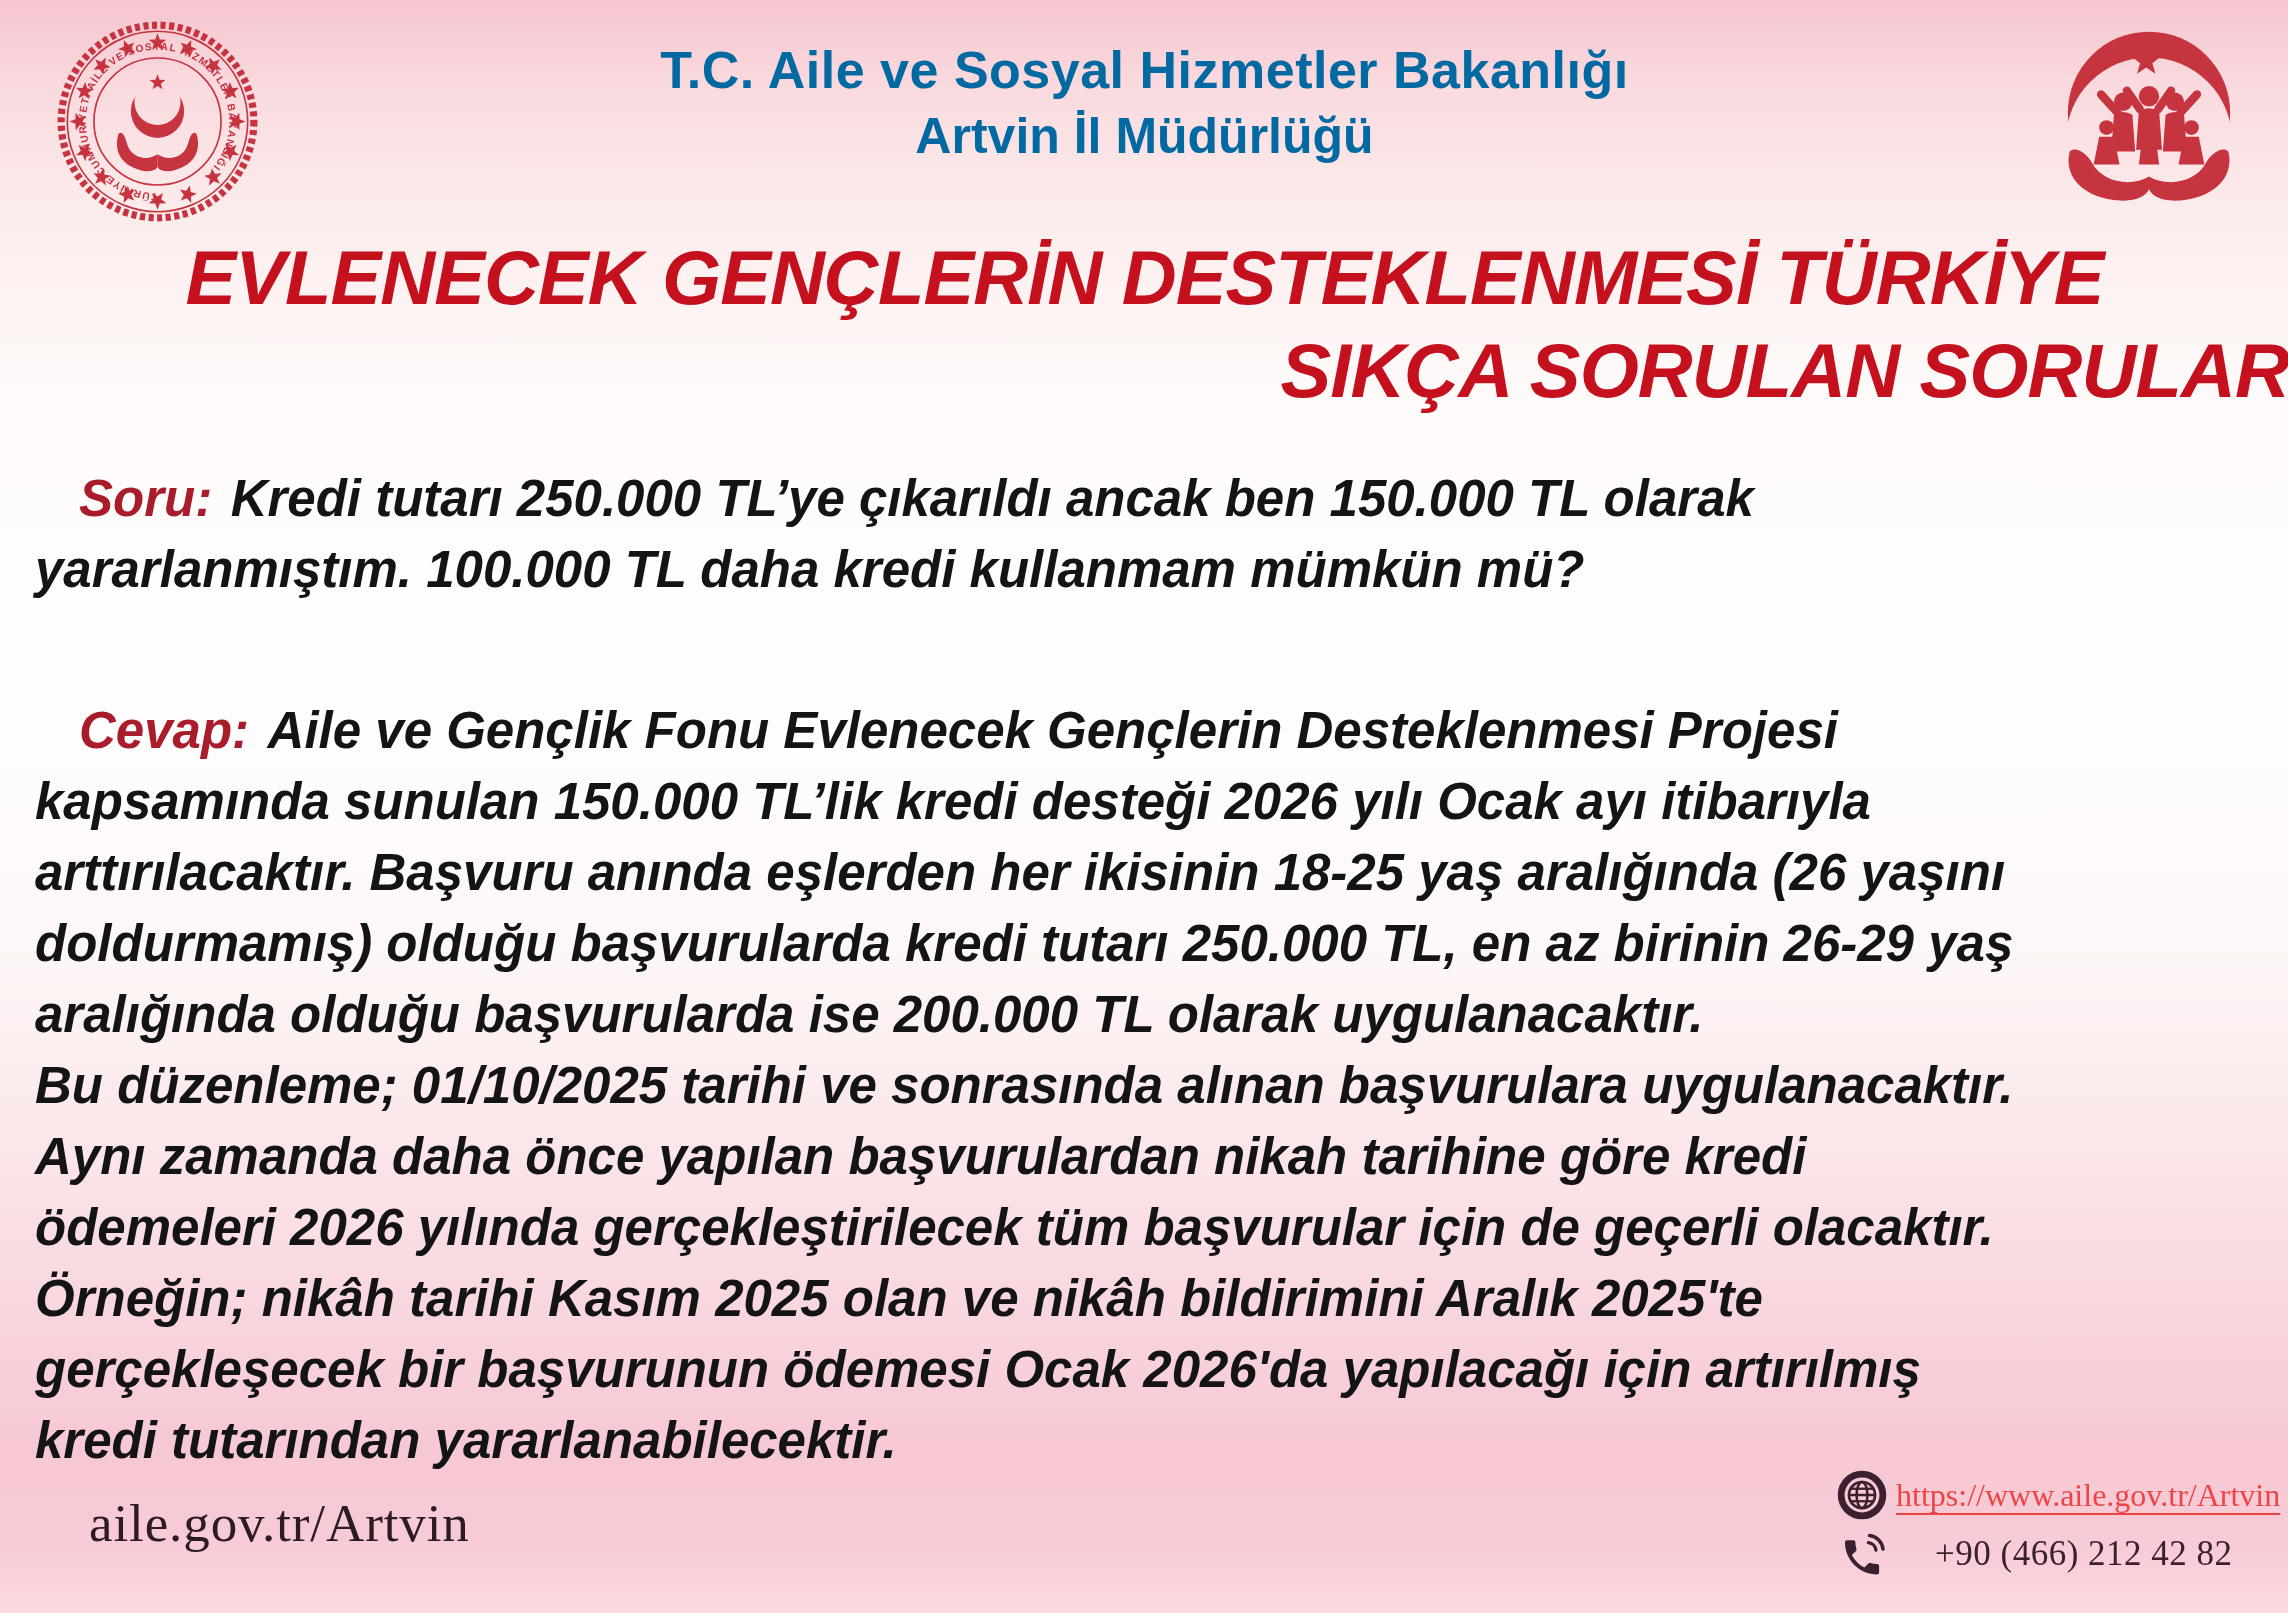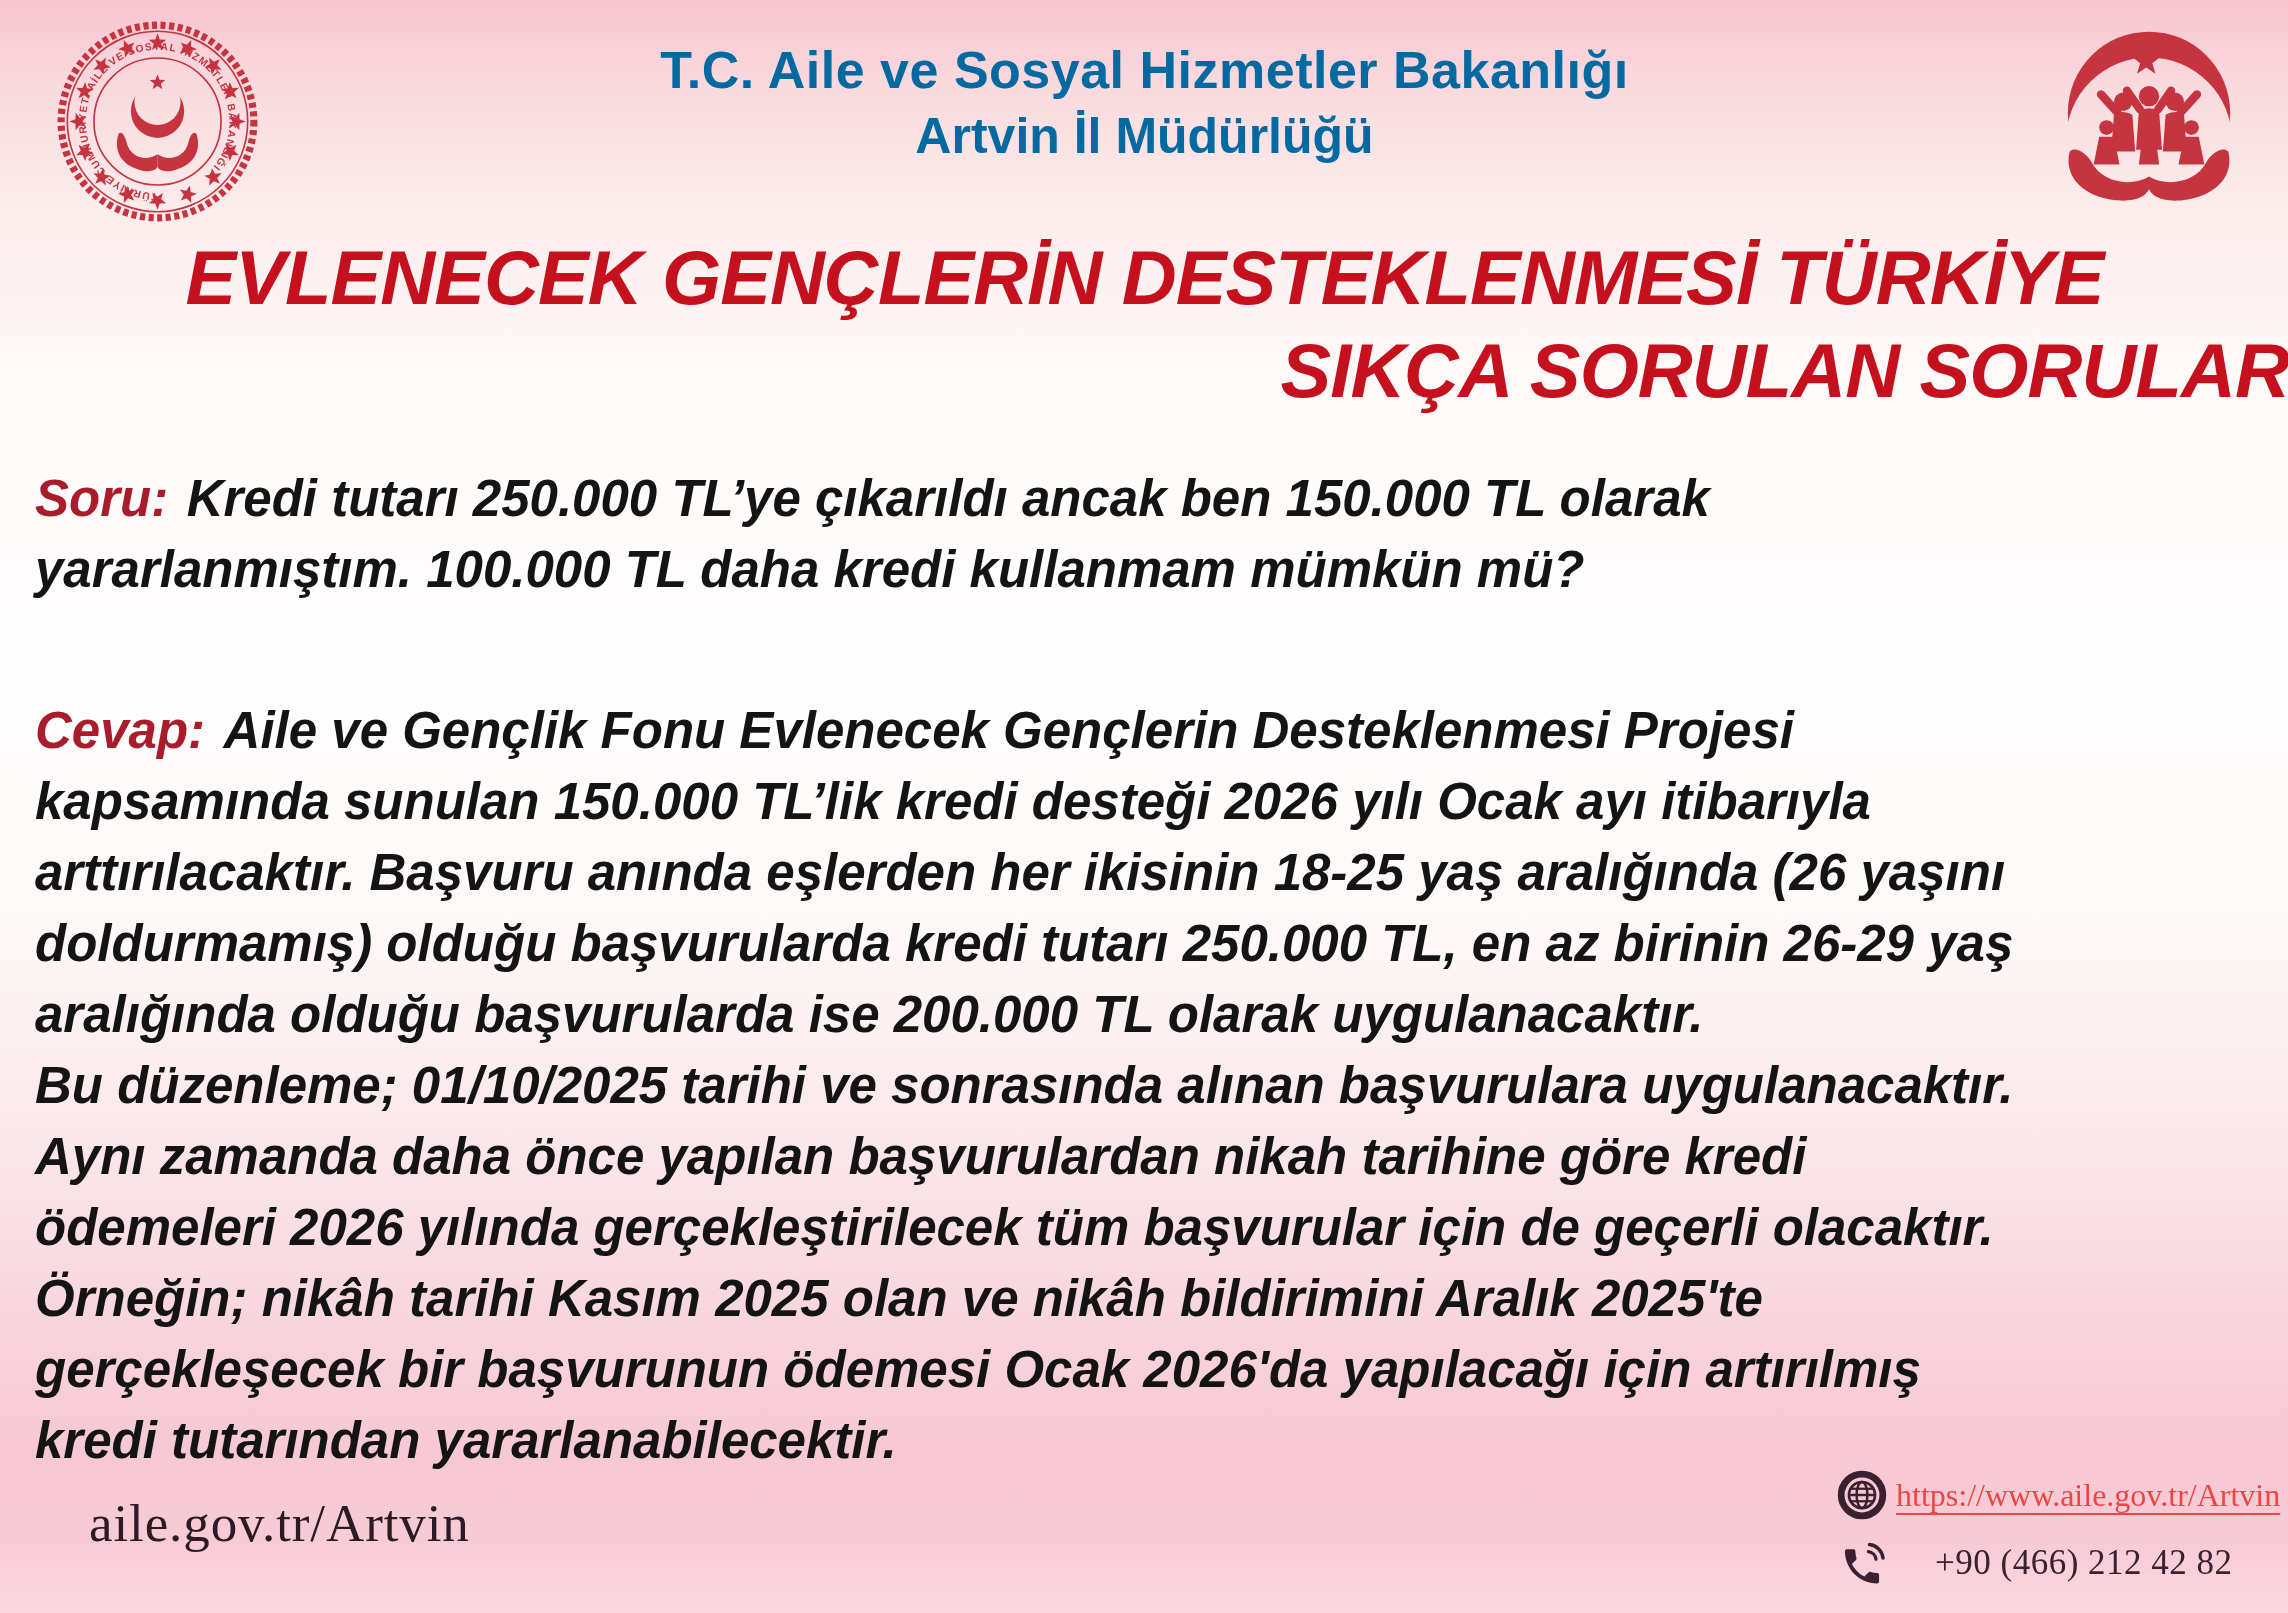--- a/index.html
+++ b/index.html
@@ -23,30 +23,30 @@
   .title { position:absolute; left:0; right:0; top:231px; text-align:center;
            color:#c5101e; font-weight:bold; font-style:italic; }
   .title .t1 { font-size:76px; line-height:93px; letter-spacing:-0.9px; }
   .title .t2 { font-size:76px; line-height:93px; letter-spacing:-0.9px;text-align:right; }
 
   .para { position:absolute; left:35px; width:2221px;
           font-size:51px; line-height:71px; font-weight:bold; font-style:italic;
           color:#141414; white-space:pre-line; }
   .q-block { top:463px; }
   .a-block { top:695px; }
-  .qa-label { color:#a81c2c; margin-right:18.5px; }
+  .qa-label { color:#a81c2c; margin-right:18.5px;margin-left:44px; }
 
   .footer-left { position:absolute; left:89px; top:1493px;
                  font-family:"Liberation Serif", serif; font-size:53px;
                  color:#2c1a24; letter-spacing:0.9px; }
 
   .footer-right { position:absolute; left:1837px; top:1469px;
                   font-family:"Liberation Serif", serif; color:#3b2130; }
   .fr-row { display:flex; align-items:center; }
-  .fr-row + .fr-row { margin-top:15px; }
+  .fr-row + .fr-row { margin-top:6px; }
   .fr-icon { width:59px; flex:0 0 59px; display:flex; justify-content:flex-start; }
   .url { font-size:32px; text-decoration:underline; text-underline-offset:6.5px;
          text-decoration-thickness:1.8px; color:#ef4444; cursor:pointer; }
   .tel { font-size:35px; padding-left:39px; letter-spacing:0.5px; }
 </style>
 </head>
 <body>
 
 <div class="seal">
   <svg width="205" height="205" viewBox="0 0 200 200">

